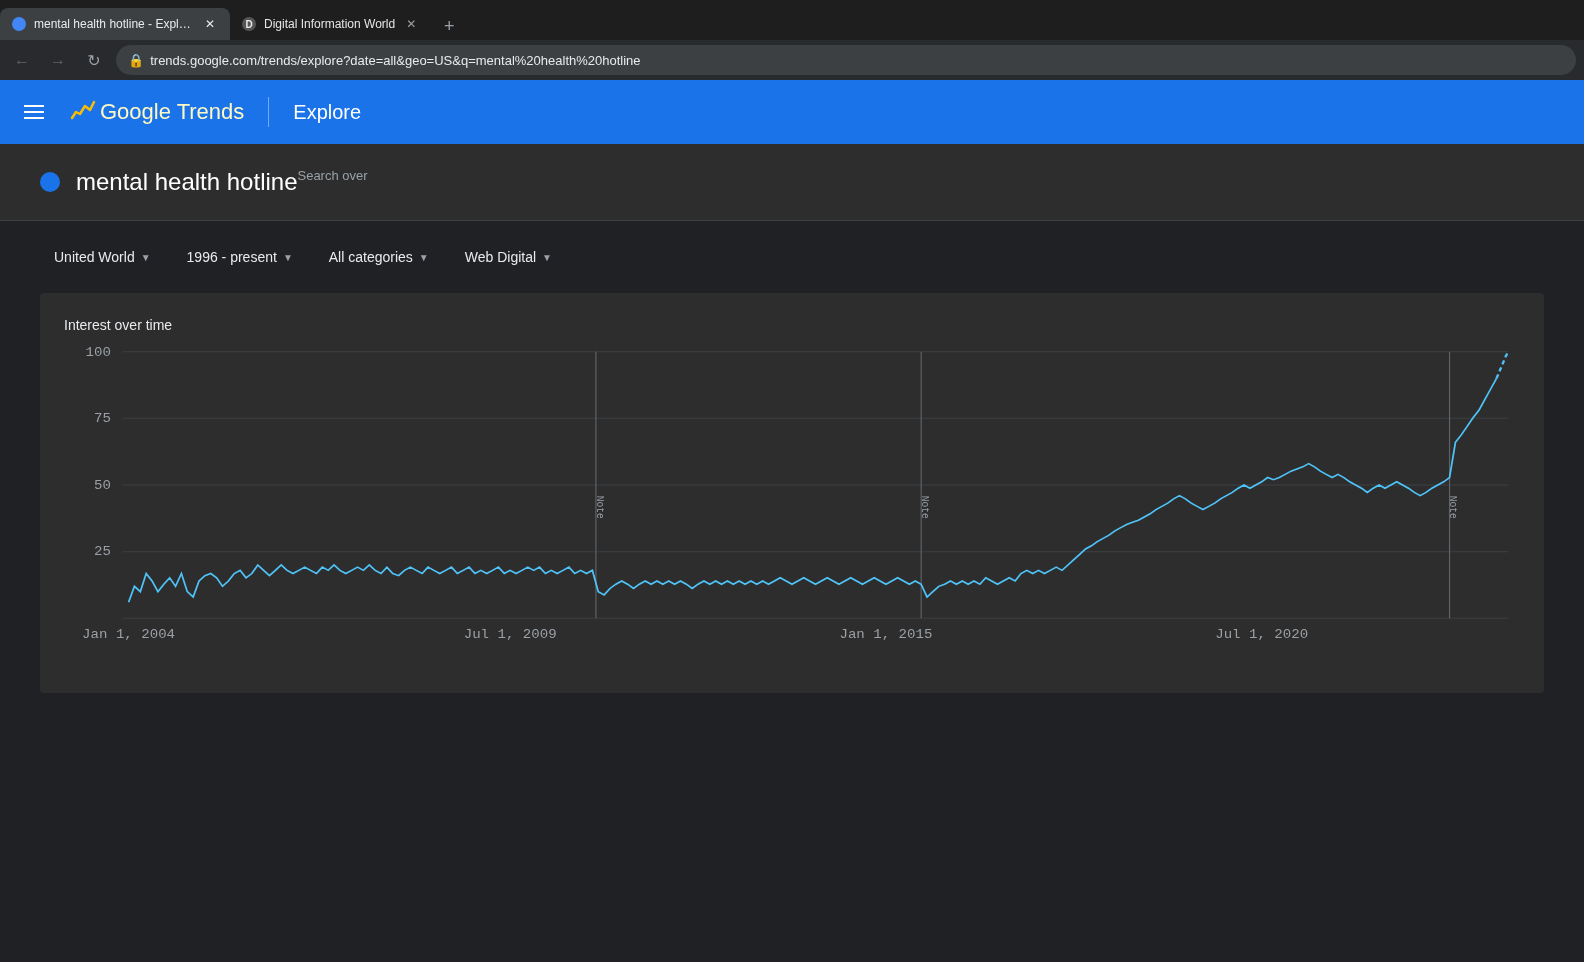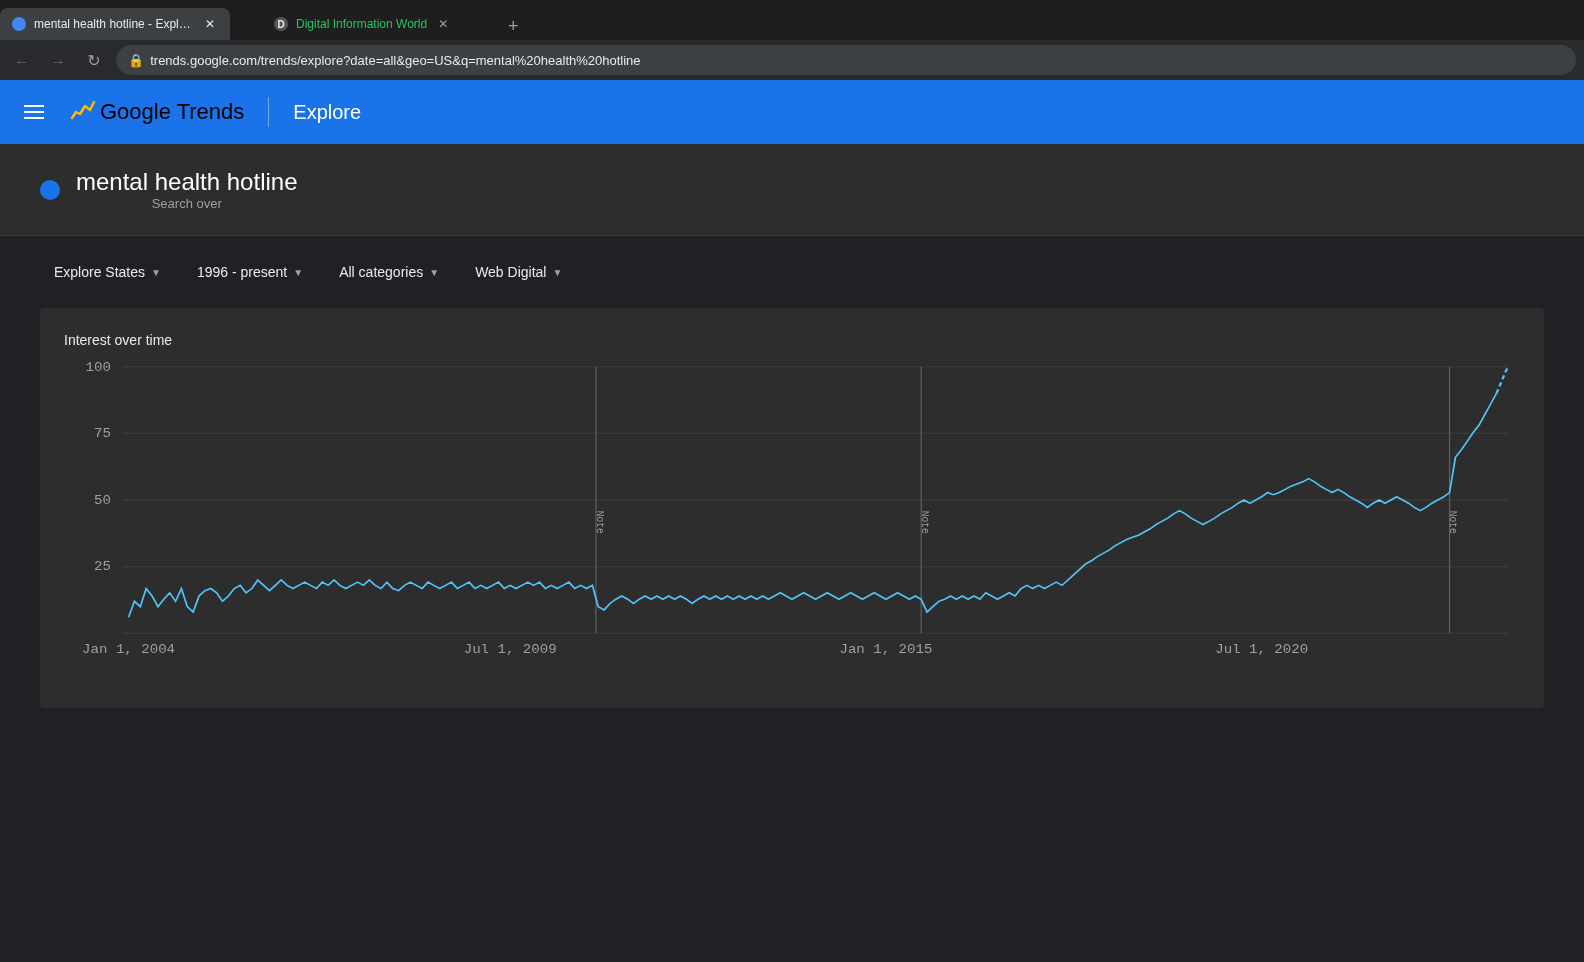--- a/index.html
+++ b/index.html
@@ -1,49 +1,49 @@
 <!DOCTYPE html>
 <html><head>
   <meta charset="utf-8">
   <style>
     * { margin: 0; padding: 0; box-sizing: border-box; }
     body { font-family: Arial, sans-serif; background: #202124; color: #fff; width: 1584px; min-height: 962px; }
 
     
     .browser-chrome { background: #292a2d; width: 100%; }
-    .tab-bar { display: flex; align-items: flex-end; padding: 6px 0 0 0; background: #1e1e1e; height: 40px; gap: 32px; }
+    .tab-bar { display: flex; align-items: flex-end; padding: 6px 0 0 0; background: #1e1e1e; height: 40px; }
     .tab { display: flex; align-items: center; padding: 0 12px; height: 32px; background: #292a2d; border-radius: 8px 8px 0 0; font-size: 12px; color: #e8eaed; cursor: pointer; gap: 8px; min-width: 200px; max-width: 240px; }
     .tab.active { background: #3c4043; }
     .tab-favicon { width: 14px; height: 14px; border-radius: 50%; background: #4285f4; display: inline-block; }
     .tab-favicon-d { width: 14px; height: 14px; border-radius: 50%; background: #555; display: flex; align-items: center; justify-content: center; font-size: 10px; color: #e8eaed; font-weight: bold; }
     .tab-close { margin-left: auto; width: 16px; height: 16px; border-radius: 50%; display: flex; align-items: center; justify-content: center; font-size: 12px; cursor: pointer; }
     .tab-new { width: 28px; height: 28px; display: flex; align-items: center; justify-content: center; cursor: pointer; color: #9aa0a6; font-size: 18px; margin-left: 4px; }
     .address-bar-row { display: flex; align-items: center; padding: 4px 8px; gap: 8px; height: 40px; background: #292a2d; }
     .nav-btn { width: 28px; height: 28px; display: flex; align-items: center; justify-content: center; cursor: pointer; color: #9aa0a6; border-radius: 50%; font-size: 16px; }
     .nav-btn.disabled { color: #5f6368; cursor: default; }
     .address-bar { flex: 1; background: #3c4043; border-radius: 20px; display: flex; align-items: center; padding: 4px 12px; gap: 6px; height: 30px; }
     .address-bar-text { font-size: 13px; color: #e8eaed; text-align: center; }
     .lock-icon { color: #9aa0a6; font-size: 13px; }
 
     
     .gt-header { background: #1a73e8; display: flex; align-items: center; padding: 0 16px; height: 64px; gap: 16px; }
     .hamburger { display: flex; flex-direction: column; gap: 4px; cursor: pointer; padding: 8px; }
     .hamburger span { display: block; width: 20px; height: 2px; background: #fff; }
-    .gt-logo { display: flex; align-items: center; gap: 4px; font-size: 22px; font-weight: 400; color: #000000; text-decoration: none; }
+    .gt-logo { display: flex; align-items: center; gap: 4px; font-size: 22px; font-weight: 400; color: #fef9c3; text-decoration: none; }
     .gt-logo-icon { width: 28px; height: 28px; }
     .gt-divider { width: 1px; height: 30px; background: rgba(255,255,255,0.4); margin: 0 8px; }
     .gt-explore { font-size: 20px; color: #fff; font-weight: 400; text-align: center; }
 
     
     .main-content { background: #202124; padding: 0; }
 
     
     .search-term-card { background: #2d2d2d; margin: 0 0 0 0; padding: 24px 40px; display: flex; align-items: center; gap: 16px; border-bottom: 1px solid #3c4043; }
     .term-dot { width: 20px; height: 20px; border-radius: 50%; background: #1a73e8; flex-shrink: 0; }
-    .term-info { display: flex; flex-direction: column; align-items: center; }
+    .term-info { display: flex; flex-direction: row; }
     .term-name { font-size: 24px; font-weight: 400; color: #fff; }
     .term-type { font-size: 13px; color: #9aa0a6; }
 
     
     .filters-row { display: flex; align-items: center; gap: 8px; padding: 20px 40px; background: #202124; }
     .filter-btn { display: flex; align-items: center; gap: 6px; padding: 8px 14px; border-radius: 4px; cursor: pointer; font-size: 14px; color: #e8eaed; background: transparent; border: none; }
     .filter-arrow { font-size: 10px; color: #9aa0a6; }
 
     
     .chart-section { background: #2d2d2d; margin: 0 40px 0 40px; border-radius: 4px; padding: 24px 24px 32px 24px; }
@@ -69,21 +69,21 @@
 
 <div class="browser-chrome">
   <div class="tab-bar">
     <div class="tab active">
       <span class="tab-favicon"></span>
       <span style="font-size:12px;color:#e8eaed;overflow:hidden;white-space:nowrap;text-overflow:ellipsis;max-width:160px;">mental health hotline - Explore</span>
       <span class="tab-close">✕</span>
     </div>
     <div class="tab" style="background:#1e1e1e;">
       <span class="tab-favicon-d">D</span>
-      <span style="font-size:12px;color:#22c55e;overflow:hidden;white-space:nowrap;text-overflow:ellipsis;max-width:160px;">Digital Information World</span>
+      <span style="font-size:12px;color:#e5e5e5;overflow:hidden;white-space:nowrap;text-overflow:ellipsis;max-width:160px;">Digital Information World</span>
       <span class="tab-close" style="color:#9aa0a6;">✕</span>
     </div>
     <div class="tab-new">+</div>
   </div>
   <div class="address-bar-row">
     <div class="nav-btn disabled">←</div>
     <div class="nav-btn disabled">→</div>
     <div class="nav-btn">↻</div>
     <div class="address-bar">
       <span class="lock-icon">🔒</span>
@@ -113,21 +113,21 @@
   <div class="search-term-card">
     <div class="term-dot"></div>
     <div class="term-info">
       <span class="term-name">mental health hotline</span>
       <span class="term-type">Search over</span>
     </div>
   </div>
 
   <div class="filters-row">
     <button class="filter-btn">
-      <span>Explore States</span>
+      <span>United World</span>
       <span class="filter-arrow">▼</span>
     </button>
     <button class="filter-btn">
       <span>1996 - present</span>
       <span class="filter-arrow">▼</span>
     </button>
     <button class="filter-btn">
       <span>All categories</span>
       <span class="filter-arrow">▼</span>
     </button>

